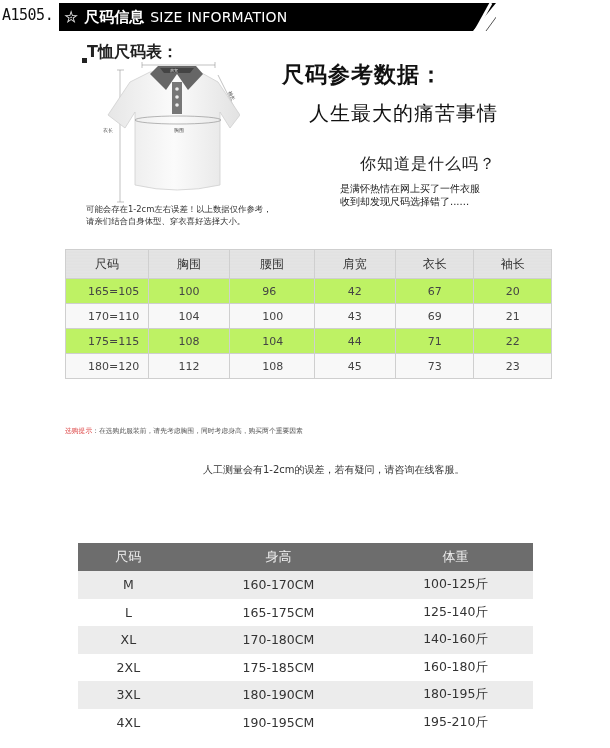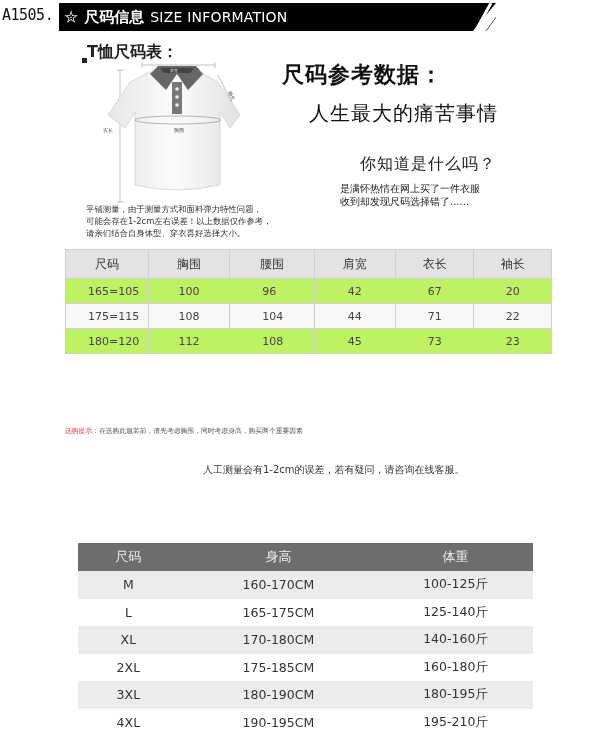--- a/index.html
+++ b/index.html
@@ -107,21 +107,20 @@
   <circle cx="87" cy="37" r="1.8" fill="#eee"></circle>
   <circle cx="87" cy="45" r="1.8" fill="#eee"></circle>
 
   <ellipse cx="88" cy="60" rx="43" ry="4" fill="none" stroke="#888" stroke-width="0.6"></ellipse>
   <text x="84" y="72" font-size="5" fill="#555" font-family="DejaVu Sans, sans-serif">胸围</text>
   <text x="13" y="72" font-size="5" fill="#555" font-family="DejaVu Sans, sans-serif">衣长</text>
   <text x="138" y="32" font-size="5" fill="#555" font-family="DejaVu Sans, sans-serif" transform="rotate(65 138 32)">袖长</text>
 </svg>
 
 <div class="abs shirt-note">
-  <div>平铺测量，由于测量方式和面料弹力特性问题，</div>
   <div>可能会存在1-2cm左右误差！以上数据仅作参考，</div>
   <div>请亲们结合自身体型、穿衣喜好选择大小。</div>
 </div>
 
 <div class="abs h1">尺码参考数据：</div>
 <div class="abs h2">人生最大的痛苦事情</div>
 <div class="abs h3">你知道是什么吗？</div>
 <div class="abs h4">
   <div>是满怀热情在网上买了一件衣服</div>
   <div>收到却发现尺码选择错了......</div>
@@ -141,20 +140,28 @@
   <tbody>
     <tr>
       <td class="first">165=105</td>
       <td>100</td>
       <td class="c3">96</td>
       <td>42</td>
       <td>67</td>
       <td>20</td>
     </tr>
     <tr>
+      <td class="first">170=110</td>
+      <td>104</td>
+      <td class="c3">100</td>
+      <td>43</td>
+      <td>69</td>
+      <td>21</td>
+    </tr>
+    <tr>
       <td class="first">175=115</td>
       <td>108</td>
       <td class="c3">104</td>
       <td>44</td>
       <td>71</td>
       <td>22</td>
     </tr>
     <tr>
       <td class="first">180=120</td>
       <td>112</td>

